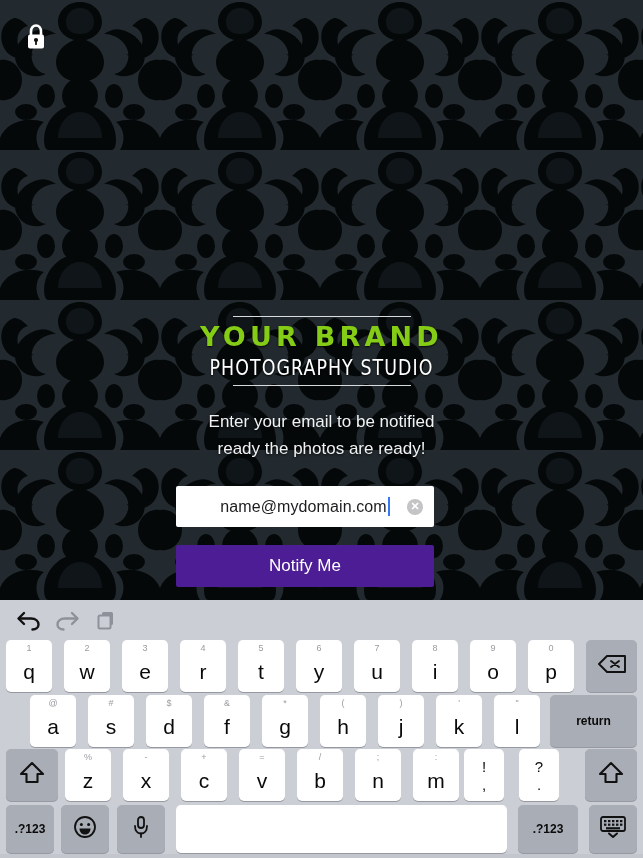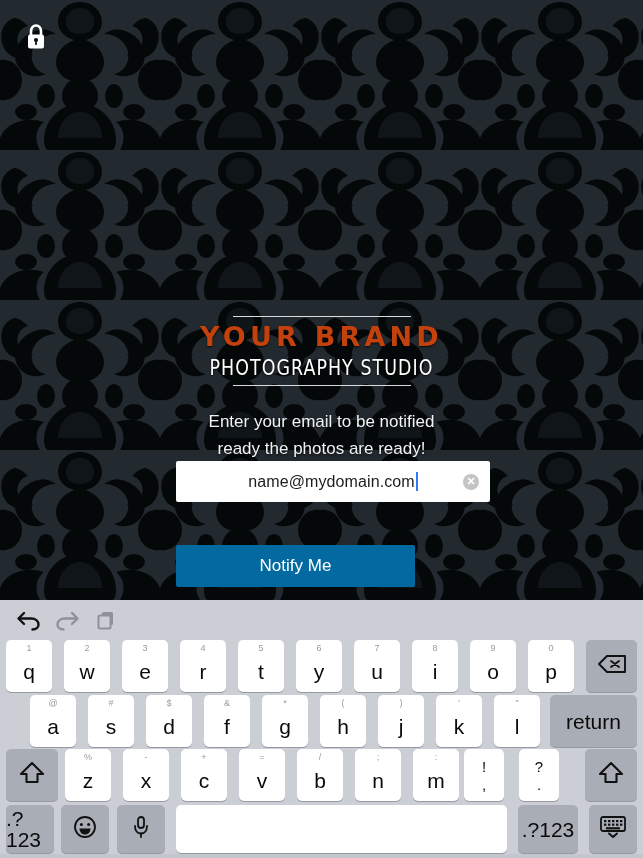--- a/index.html
+++ b/index.html
@@ -23,21 +23,21 @@
 
   
   .brand{
     position:absolute;left:0;top:316px;width:643px;text-align:center;
   }
   .brand-rule{
     width:178px;height:1px;background:#e9ecee;margin:0 auto;opacity:.92;
   }
   .brand-rule.bottom{width:178px;margin-top:4px;}
   .brand-line1{
-    color:#c2410c;font-size:27px;letter-spacing:4.2px;font-weight:bold;
+    color:#84cc16;font-size:27px;letter-spacing:4.2px;font-weight:bold;
     line-height:34px;margin-top:3px;
     font-family:"DejaVu Sans",sans-serif;
     text-shadow:0 1px 2px rgba(0,0,0,.8);
   }
   .brand-line2{
     color:#ffffff;font-size:22px;letter-spacing:1.2px;
     line-height:27px;
     font-family:"DejaVu Sans Condensed","DejaVu Sans",sans-serif;
     transform:scaleX(.88);
     text-shadow:0 1px 2px rgba(0,0,0,.8);
@@ -45,42 +45,42 @@
 
   .tagline{
     position:absolute;left:0;top:404px;width:643px;text-align:center;
     color:#f0f2f3;font-size:17px;line-height:19px;
     text-shadow:0 1px 3px rgba(0,0,0,.9);
   }
   .tagline div{margin:8px;}
 
   
   .email-field{
-    position:absolute;left:176px;top:461px;width:314px;height:41px;
+    position:absolute;left:176px;top:486px;width:258px;height:41px;
     background:#ffffff;border-radius:2px;
     display:flex;align-items:center;justify-content:center;
   }
   .email-value{
     color:#1c1c1e;font-size:16px;letter-spacing:.1px;
   }
   .caret{
     display:inline-block;width:2px;height:19px;background:#3478f6;
     vertical-align:-4px;margin-left:1px;
   }
   .clear-btn{
     position:absolute;right:11px;top:50%;transform:translateY(-50%);
     width:16px;height:16px;border-radius:50%;background:#c4c4c6;
     display:flex;align-items:center;justify-content:center;
   }
   .clear-btn span{
     color:#ffffff;font-size:11px;line-height:11px;font-weight:bold;
   }
   .notify-btn{
-    position:absolute;left:176px;top:545px;width:239px;height:42px;
-    background:#0369a1;border-radius:2px;
+    position:absolute;left:176px;top:545px;width:258px;height:42px;
+    background:#4c1d95;border-radius:2px;
     display:flex;align-items:center;justify-content:center;
   }
   .notify-btn span{color:#ffffff;font-size:17px;}
 
   
   .keyboard{
     position:absolute;left:0;top:600px;width:643px;height:258px;
     background:#ccced5;
   }
   .kb-toolbar{position:absolute;left:0;top:0;width:643px;height:40px;}
@@ -99,21 +99,21 @@
     color:#0a0a0a;
   }
   .key .main{font-size:21px;line-height:21px;}
   .key .hint{
     position:absolute;top:4px;left:0;width:100%;text-align:center;
     font-size:9px;line-height:9px;color:#9a9ca3;
   }
   .key.with-hint .main{margin-top:11px;}
   .key.dark{background:#a9adb6;box-shadow:0 1px 0 rgba(106,110,120,.55);}
   .key.dark .main{font-size:16px;}
-  .key.wide-label .main{font-size:21px;}
+  .key.wide-label .main{font-size:12px;font-weight:bold;}
   .key.spacebar{background:#ffffff;}
   .key .dual{
     display:flex;flex-direction:column;align-items:center;justify-content:center;
     line-height:1;
   }
   .key .dual .top{font-size:15px;color:#0a0a0a;margin-bottom:3px;}
   .key .dual .bot{font-size:15px;color:#0a0a0a;}
   .home-indicator{
     position:absolute;left:0;bottom:0;width:643px;height:4px;background:#c3c6cd;
   }

